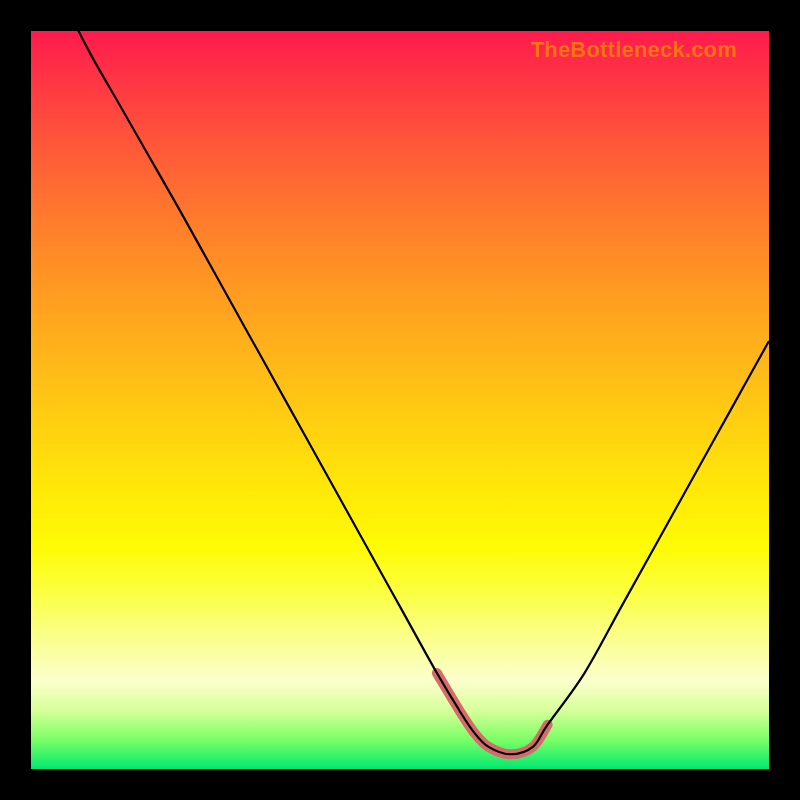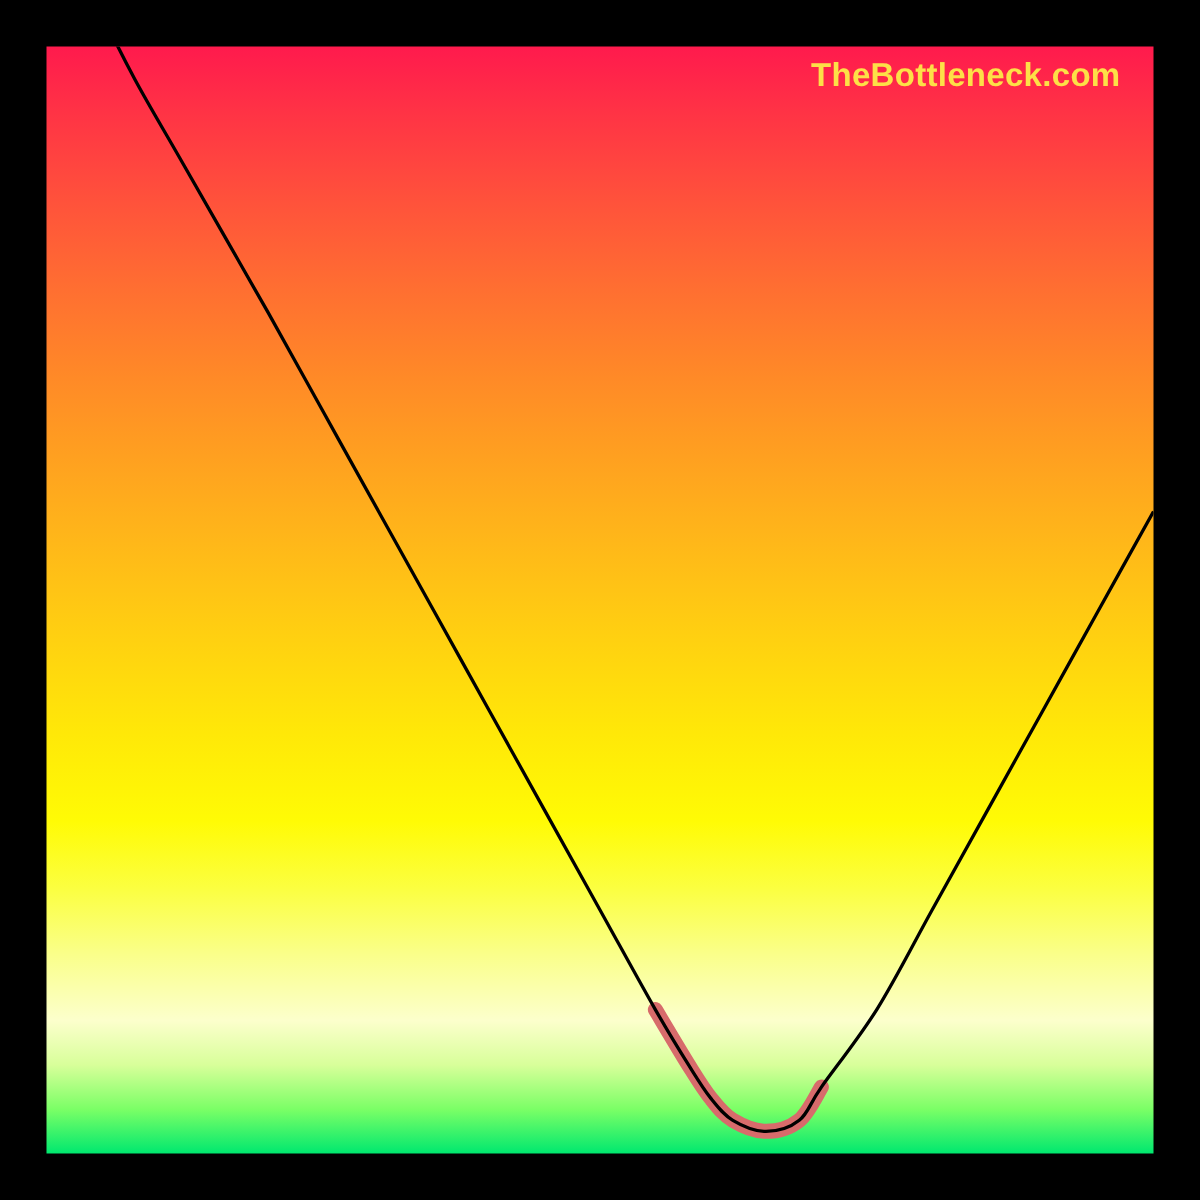--- a/index.html
+++ b/index.html
@@ -31,23 +31,23 @@
       #faff8a 82%,
       #fcffcc 88%,
       #d8ff9a 92%,
       #7bff66 96%,
       #00e86f 100%
     );
   }
   .watermark {
     position: absolute;
     top: 8px;
-    right: 22px;
+    right: 32px;
     font: 600 22px/1 Arial, Helvetica, sans-serif;
-    color: #fde047;
+    color: #f97316;
     letter-spacing: 0.2px;
     user-select: none;
   }
   svg.curve { position: absolute; inset: 0; }
   .curve-main { fill: none; stroke: #000; stroke-width: 2.2; }
   .curve-bottom { fill: none; stroke: #d76b6b; stroke-width: 10; stroke-linecap: round; }
 </style>
 </head>
 <body>
 <div class="root">

